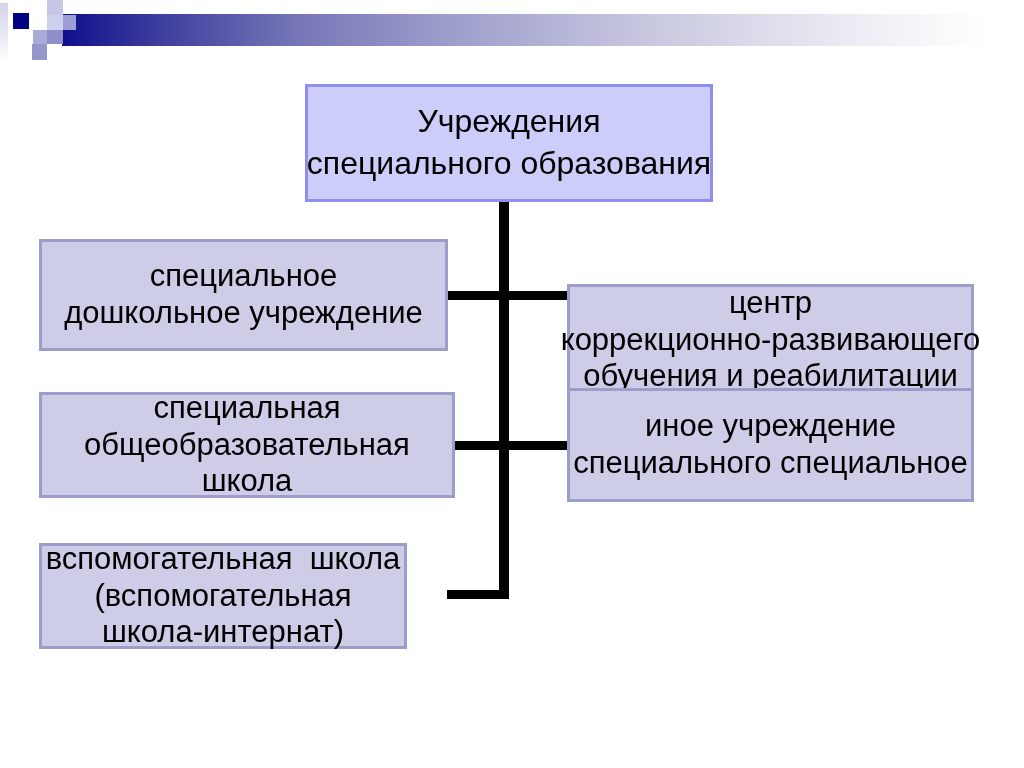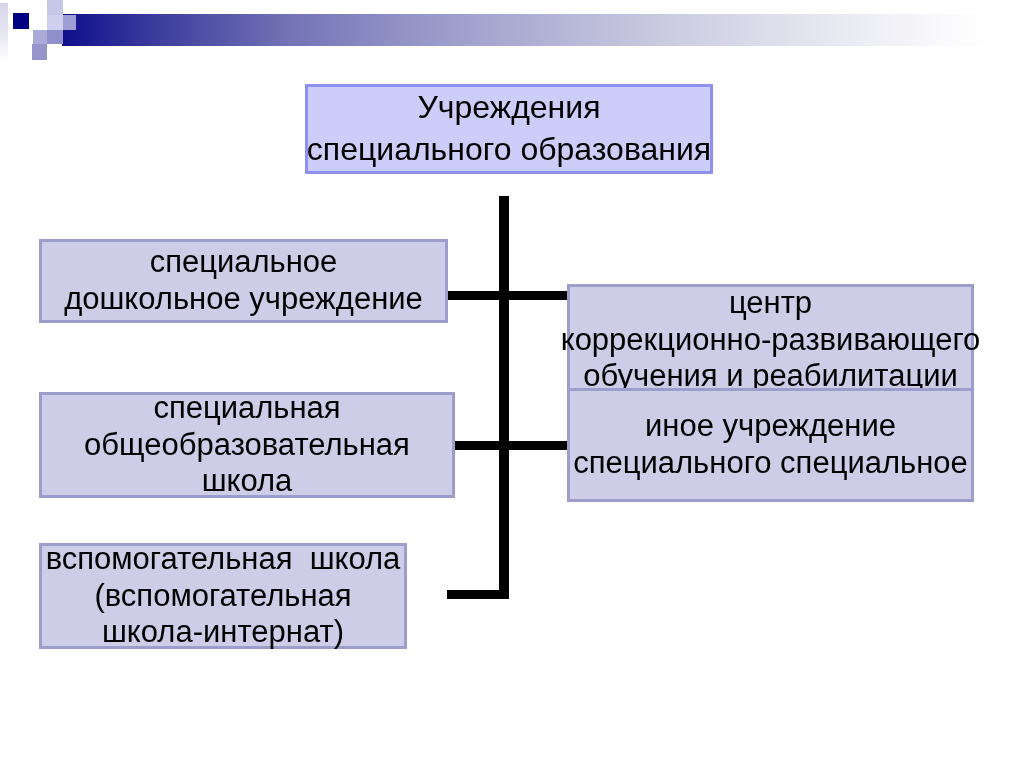--- a/index.html
+++ b/index.html
@@ -47,22 +47,22 @@
     flex: 0 0 auto;
     white-space: pre-wrap;
     text-align: center;
     color: #000000;
     font-size: 31px;
     line-height: 1.18;
   }
   .box.root { background: #cdcdf9; border-color: #8f8ff2; }
   .box.root .box-label { font-size: 32px; line-height: 1.3; }
 
-  .root { left: 305px; top: 84px;  width: 408px; height: 90px; align-items: center; }
-  .n0   { left: 39px;  top: 239px; width: 409px; height: 84px; }
+  .root { left: 305px; top: 84px;  width: 408px; height: 118px; align-items: center; }
+  .n0   { left: 39px;  top: 239px; width: 409px; height: 112px; }
   .n1   { left: 567px; top: 238px; width: 407px; height: 112px; margin-top: 46px; }
   .n2   { left: 39px;  top: 392px; width: 416px; height: 106px; }
   .n3   { left: 567px; top: 388px; width: 407px; height: 114px; }
   .n4   { left: 39px;  top: 543px; width: 368px; height: 106px; }
 </style>
 </head>
 <body>
 
 <div class="slide">
 

